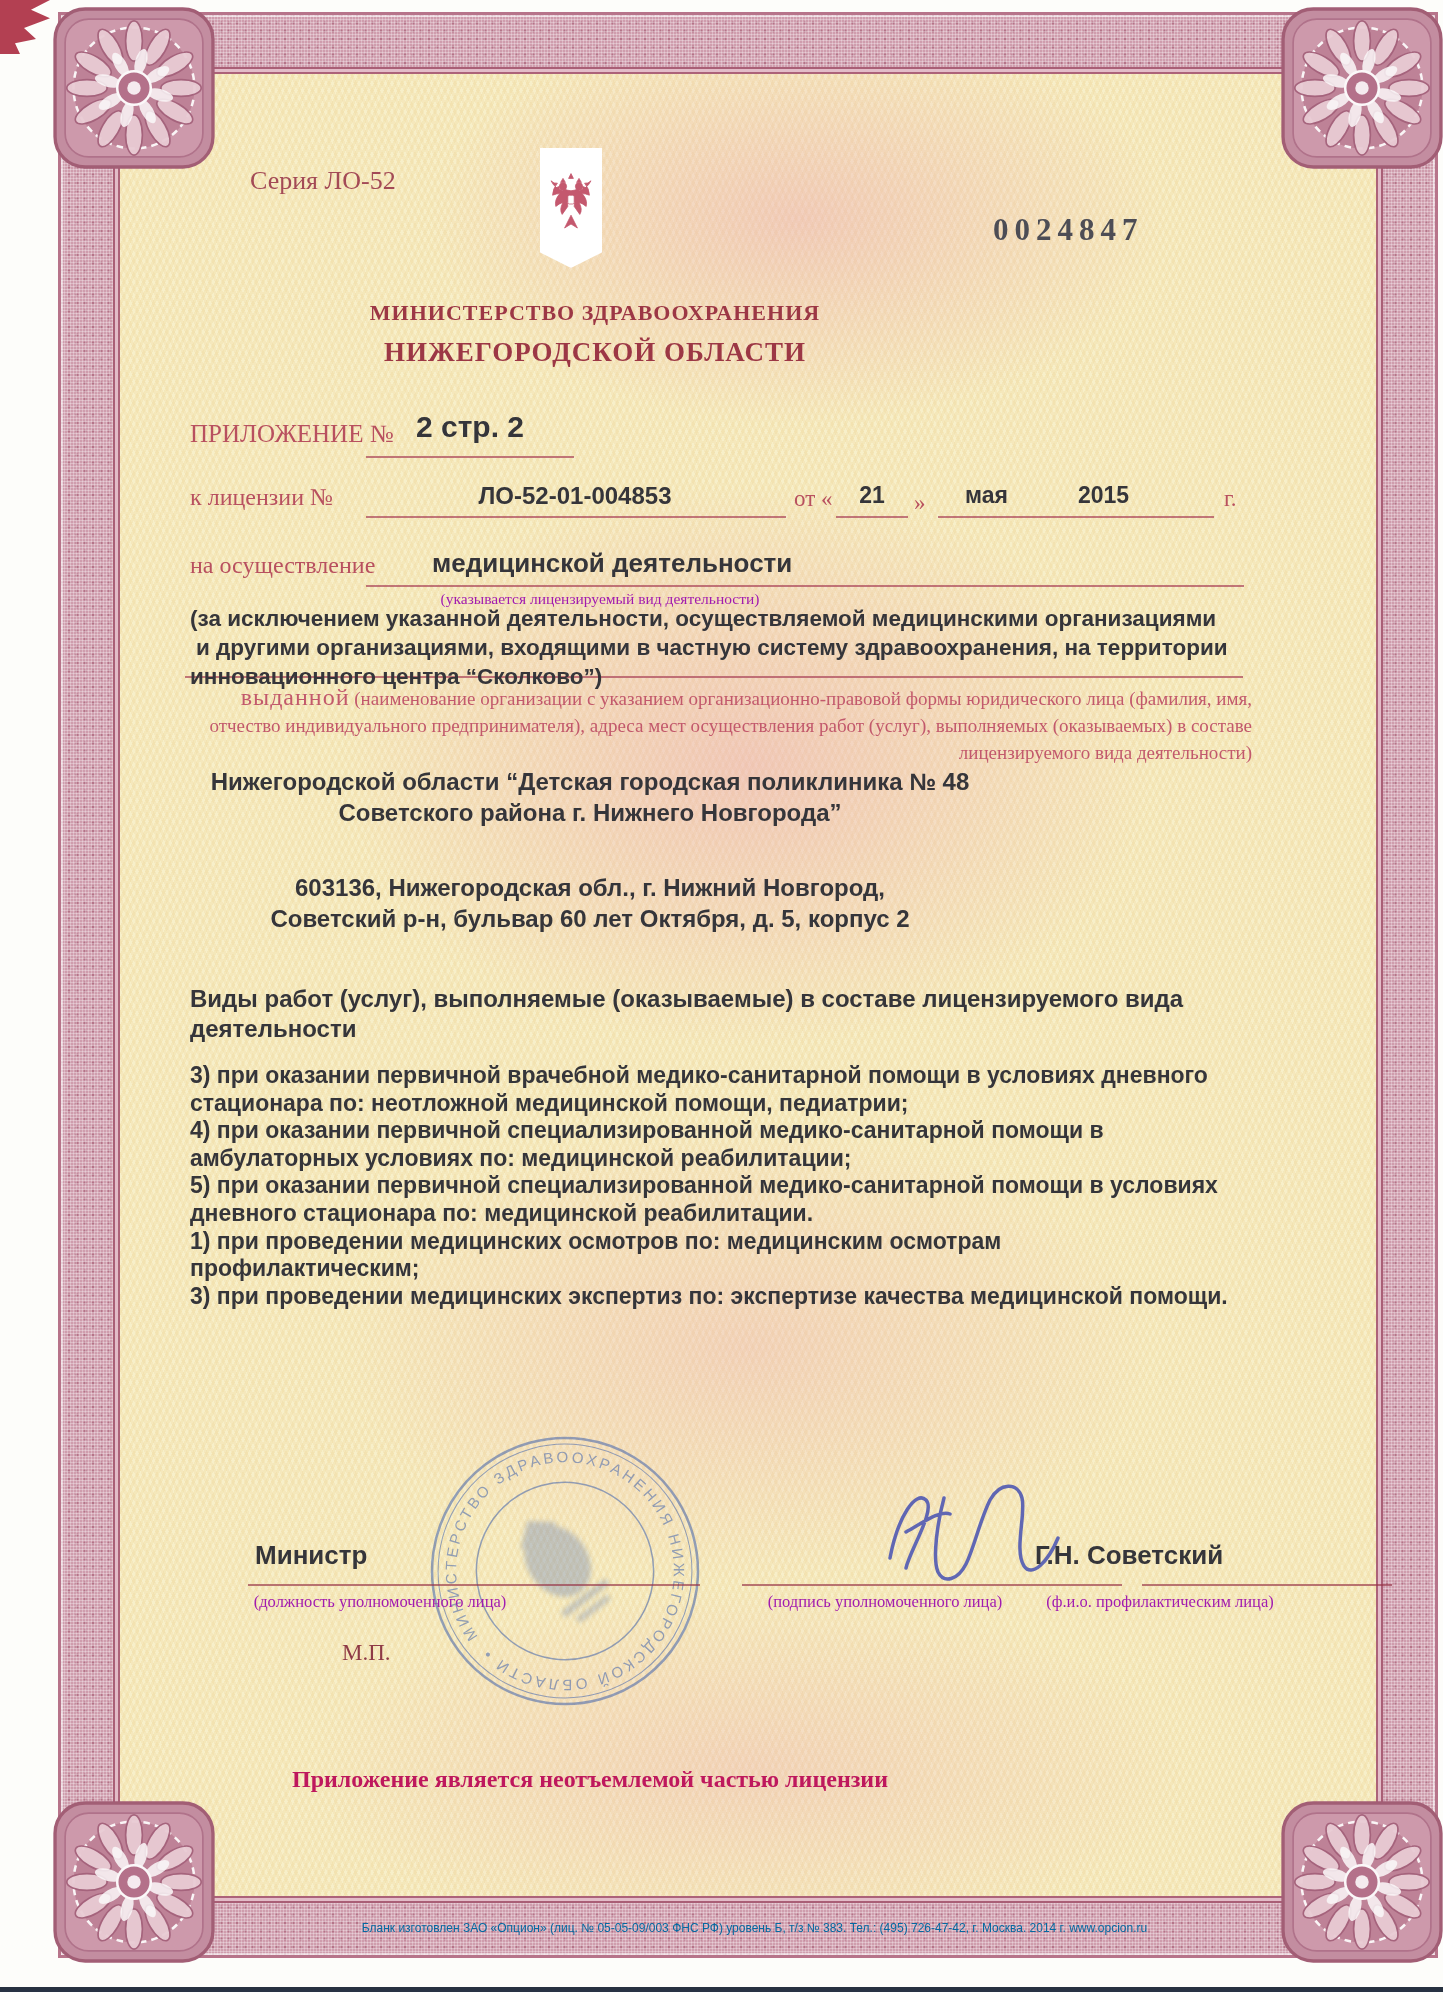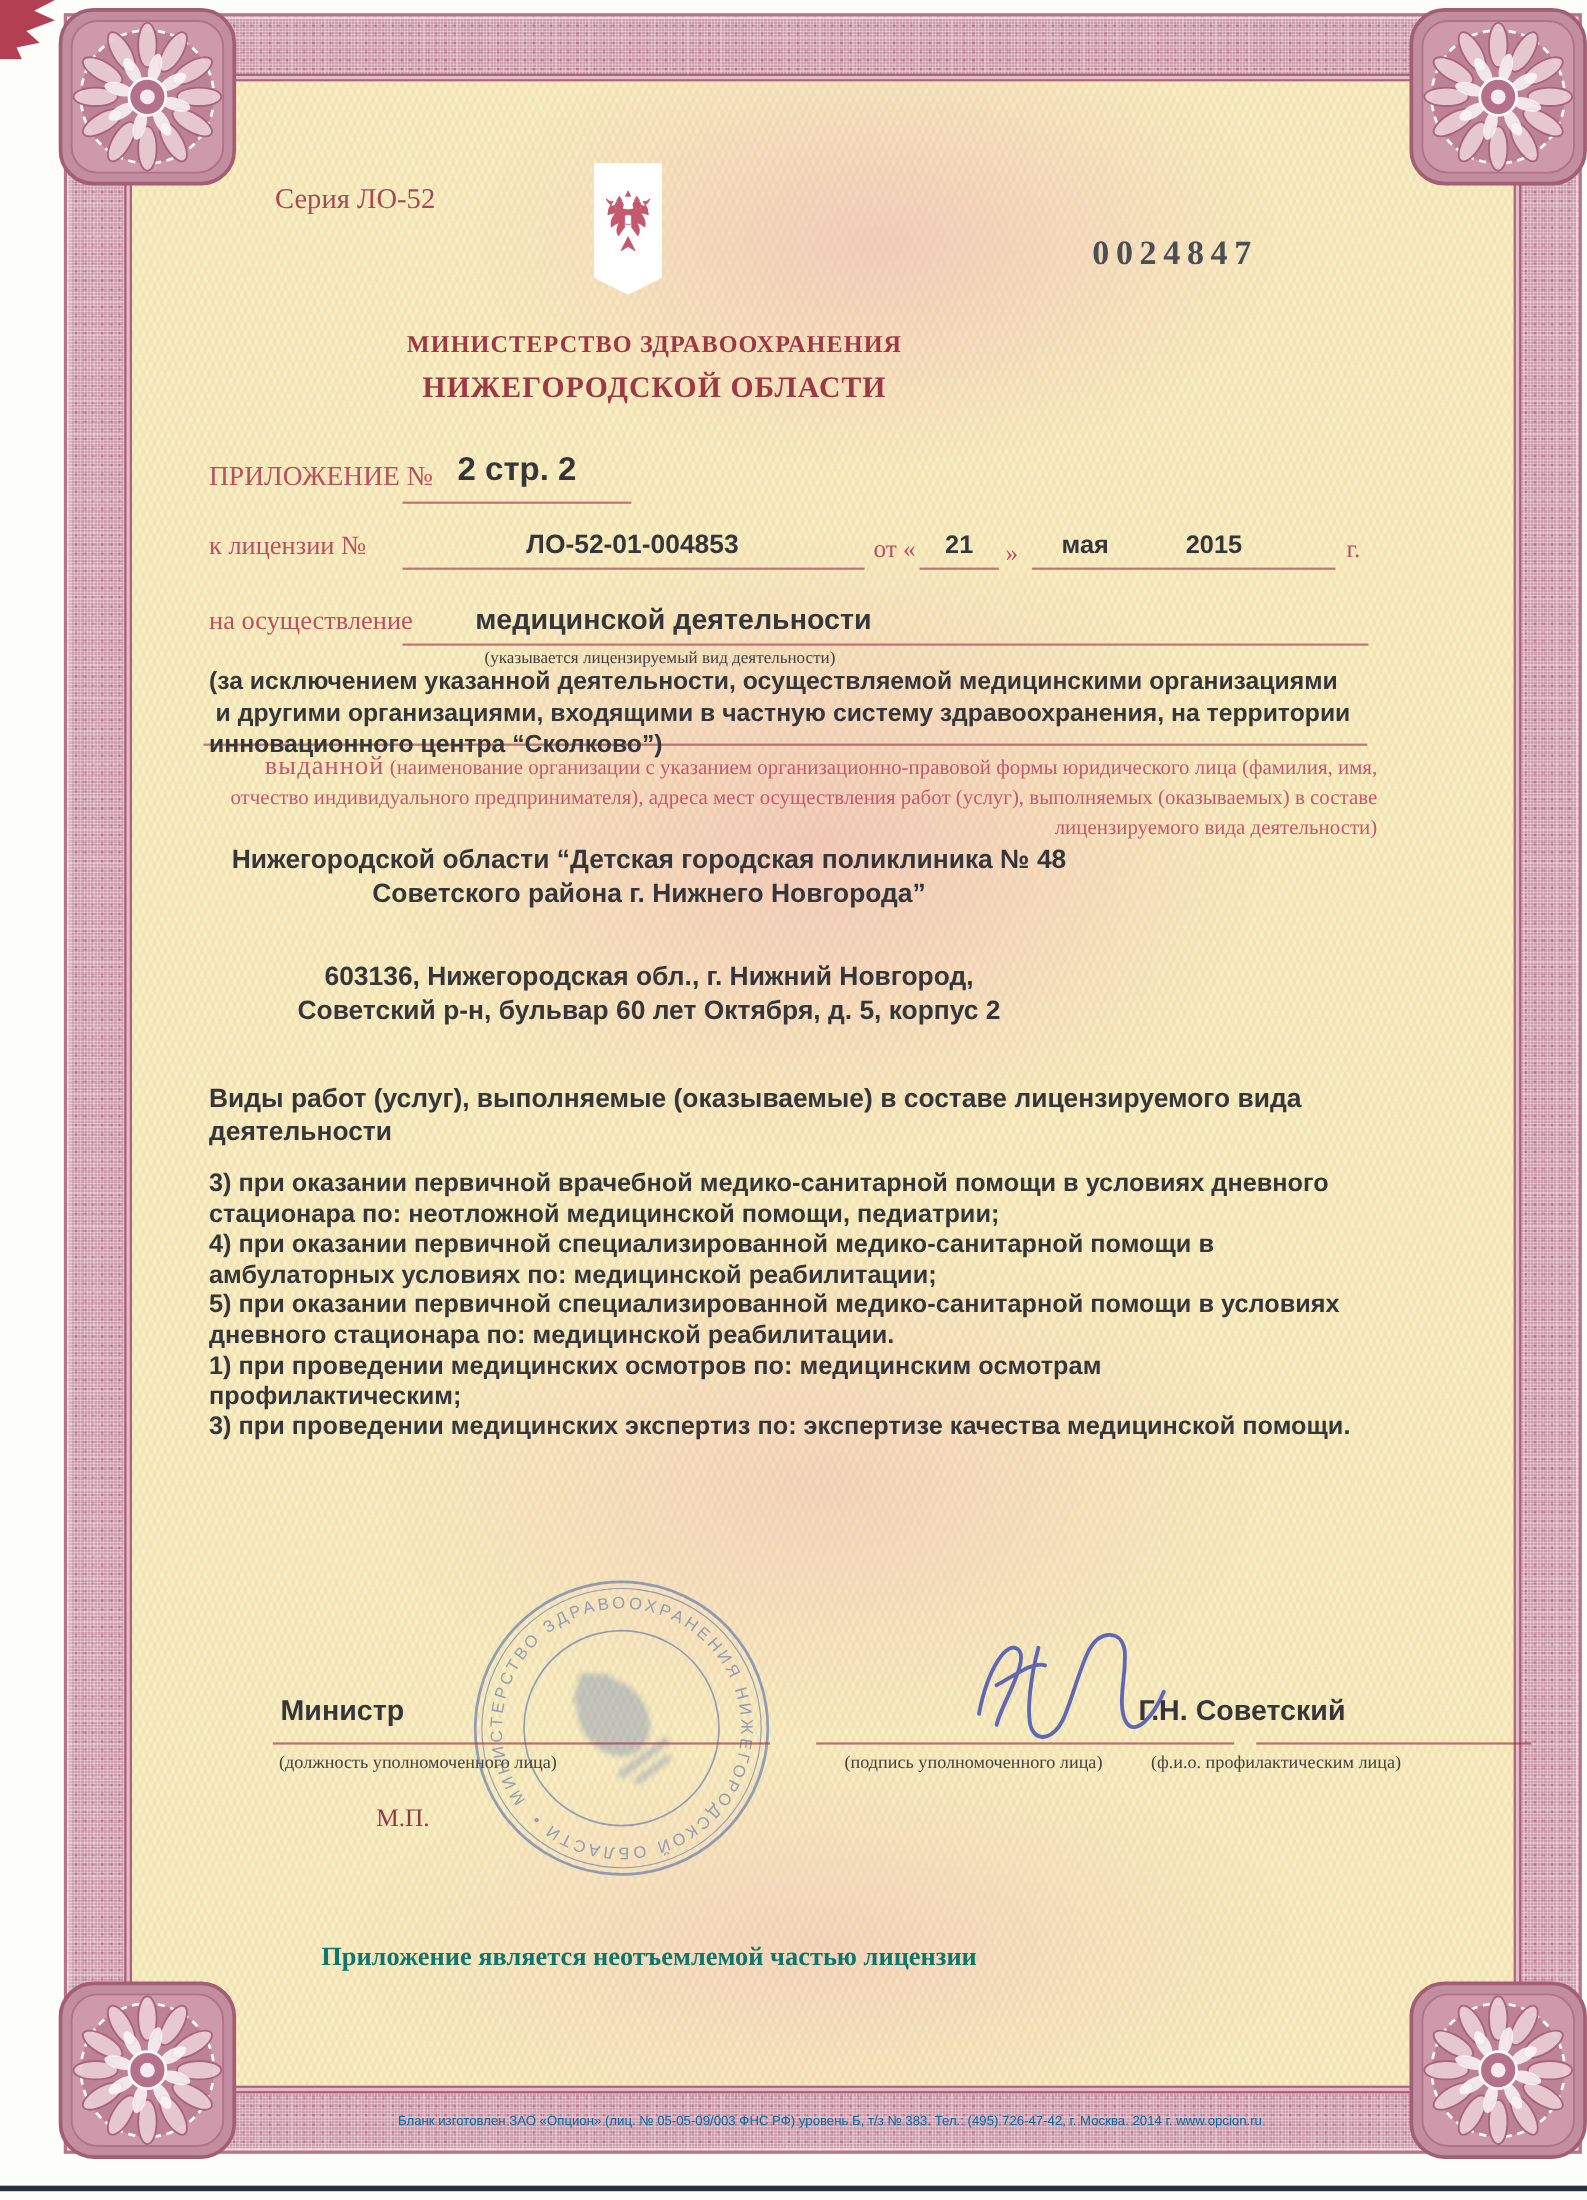--- a/index.html
+++ b/index.html
@@ -28,21 +28,21 @@
       repeating-linear-gradient(115deg, rgba(238,214,150,.30) 0 3px, transparent 3px 6px),
       repeating-linear-gradient(65deg, rgba(238,206,142,.22) 0 3px, transparent 3px 6px),
       #f7efc9;
     box-shadow:0 0 0 2px #ac6279, 0 0 0 5px #e3bcc8, 0 0 0 7px #a95f76;}
   .corner{position:absolute;width:168px;height:168px;}
   .corner.tl{left:-8px;top:-8px;} .corner.tr{right:-8px;top:-8px;}
   .corner.bl{left:-8px;bottom:-8px;} .corner.br{right:-8px;bottom:-8px;}
   
   .serif{font-family:"Liberation Serif",serif;}
   .red-label{font-family:"Liberation Serif",serif;color:#b8505f;}
-  .caption{font-family:"Liberation Serif",serif;color:#404040;}
+  .caption{font-family:"Liberation Serif",serif;color:#a21caf;}
   .val{font-family:"Liberation Sans",sans-serif;font-weight:700;color:#35353a;}
   .rule{position:absolute;height:2px;background:rgba(172,72,92,.72);}
   .center{text-align:center;}
   .title{font-family:"Liberation Serif",serif;font-weight:700;color:#9c3745;letter-spacing:1px;}
   
   .scan-frag{position:absolute;left:0;top:0;width:50px;height:54px;background:#b34052;
     clip-path:polygon(0 0,100% 0,62% 18%,100% 34%,48% 52%,72% 72%,30% 80%,40% 100%,0 100%);}
   .scan-line{position:absolute;left:0;top:1987px;width:1443px;height:5px;background:#273140;}
   
   .shield{position:absolute;left:540px;top:148px;width:62px;height:120px;background:#fff;
@@ -226,15 +226,15 @@
 <div class="rule" style="left:248px;top:1584px;width:452px;background:rgba(150,50,70,.65);"></div>
 <div class="rule" style="left:742px;top:1584px;width:380px;background:rgba(150,50,70,.65);"></div>
 <div class="rule" style="left:1142px;top:1584px;width:250px;background:rgba(150,50,70,.65);"></div>
 <div class="abs caption center" style="left:230px;top:1592px;width:300px;font-size:16.5px;">(должность уполномоченного лица)</div>
 <div class="abs caption center" style="left:740px;top:1592px;width:290px;font-size:16.5px;">(подпись уполномоченного лица)</div>
 <div class="abs caption center" style="left:1030px;top:1592px;width:260px;font-size:16.5px;">(ф.и.о. профилактическим лица)</div>
 
 <div class="abs serif" style="left:342px;top:1640px;font-size:23px;color:#8e3a46;">М.П.</div>
 
 <div class="abs center" style="left:190px;top:1766px;width:800px;font-family:'Liberation Serif',serif;
-     font-weight:700;font-size:24px;color:#0f766e;">Приложение является неотъемлемой частью лицензии</div>
+     font-weight:700;font-size:24px;color:#be185d;">Приложение является неотъемлемой частью лицензии</div>
 
 <div class="abs center" style="left:0;top:1921px;width:1443px;font-size:12px;color:#0369a1;margin-left:33px;">Бланк изготовлен ЗАО «Опцион» (лиц. № 05-05-09/003 ФНС РФ) уровень Б, т/з № 383.  Тел.: (495) 726-47-42, г. Москва. 2014 г. www.opcion.ru</div>
 
 </body></html>

